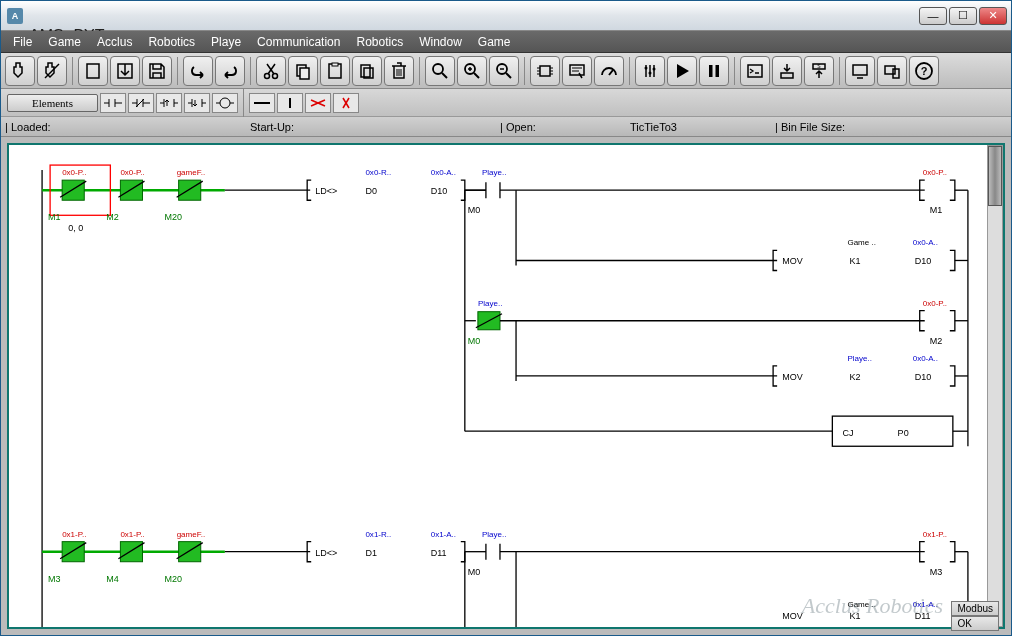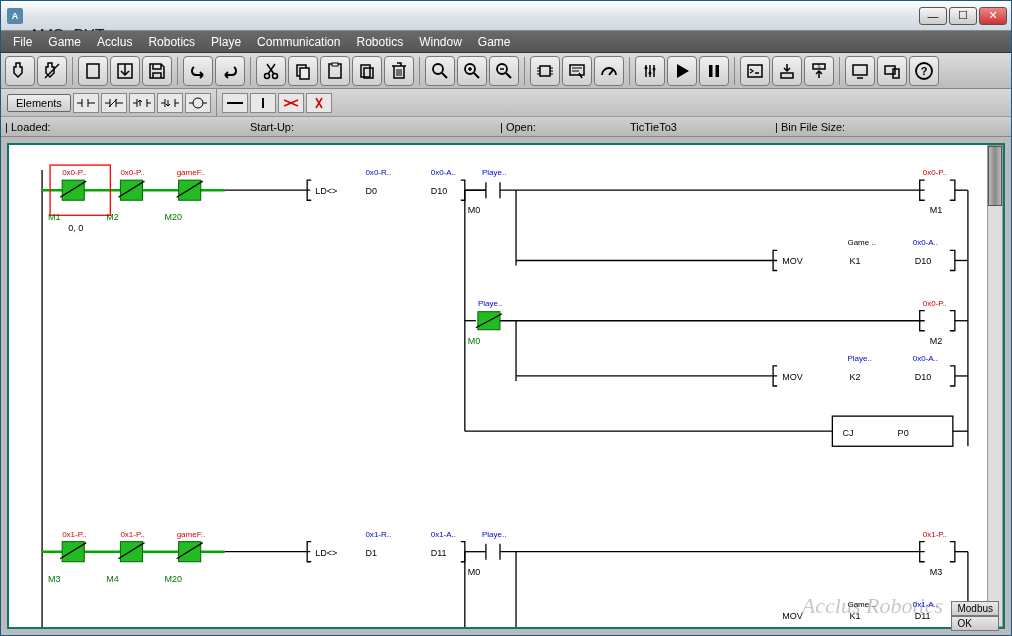--- a/index.html
+++ b/index.html
@@ -11,21 +11,21 @@
   .winbtns { display: flex; gap: 2px; margin-right: 4px; }
   .winbtn { width: 28px; height: 18px; border: 1px solid #555; border-radius: 3px; display:flex;align-items:center;justify-content:center;font-size:11px; background:linear-gradient(#f5f5f5,#ccc); cursor:pointer;}
   .winbtn.close { background: linear-gradient(#e88,#c33); color:#fff; }
   .menubar { height: 22px; background: linear-gradient(#6a6a6a,#555); display: flex; align-items: center; padding: 0 6px; gap: 4px; color:#fff; font-size:12px; border-bottom:1px solid #333;}
   .menu-item { padding: 2px 6px; cursor:pointer; }
   .toolbar { height: 36px; background: linear-gradient(#dcdcdc,#bcbcbc); display:flex; align-items:center; padding:2px 4px; gap:2px; border-bottom:1px solid #888;}
   .tbtn { width:30px; height:30px; border:1px solid #777; background:linear-gradient(#f0f0f0,#d0d0d0); border-radius:4px; display:flex;align-items:center;justify-content:center; cursor:pointer;}
   .tbtn svg { width:20px; height:20px; }
   .tsep { width:1px; height:28px; background:#888; margin:0 3px;}
   .elrow { height: 28px; background: linear-gradient(#d8d8d8,#c0c0c0); display:flex; align-items:center; padding:2px 6px; gap:2px; border-bottom:1px solid #999;}
-  .elements-btn { border:1px solid #666; background:linear-gradient(#eee,#ccc); padding:2px 8px; font-size:11px; border-radius:2px; cursor:pointer;}
+  .elements-btn { border:1px solid #666; background:linear-gradient(#eee,#ccc); padding:2px 24px; font-size:11px; border-radius:2px; cursor:pointer;font-family:Liberation Serif, serif;}
   .elbtn { width:26px; height:20px; border:1px solid #888; background:#e8e8e8; display:flex;align-items:center;justify-content:center; cursor:pointer;}
   .statusrow { height: 20px; background:linear-gradient(#d0d0d0,#b8b8b8); display:flex; align-items:center; font-size:11px; border-bottom:1px solid #888;}
   .statusrow > div { padding:0 4px; }
   .canvas-wrap { flex:1; background:#bbb; padding:6px; position:relative; overflow:hidden;}
   .canvas-border { width:100%; height:100%; border:2px solid #0f766e; background:#fff; position:relative; overflow:hidden;}
   .vscroll { position:absolute; right:8px; top:8px; bottom:8px; width:16px; background:#ddd; border:1px solid #999;}
   .vthumb { width:100%; height:60px; background:linear-gradient(to right,#bbb,#888,#bbb); border:1px solid #555;}
   svg.ladder { width:100%; height:100%; }
   .coil { stroke:#000; fill:none; stroke-width:1.3;}
   .wire { stroke:#000; stroke-width:1.3; }

